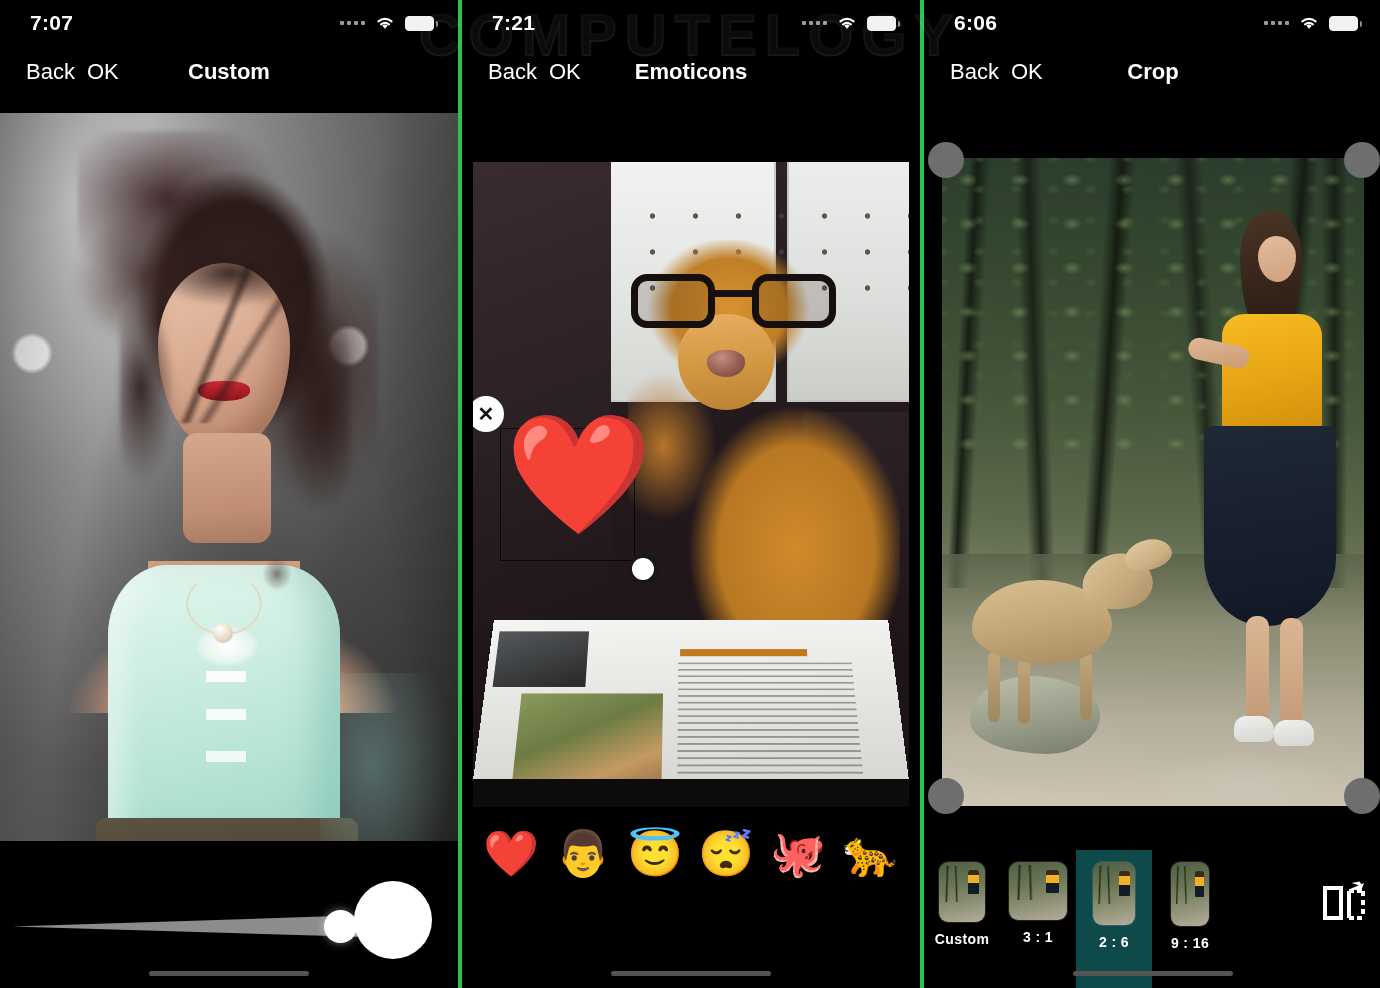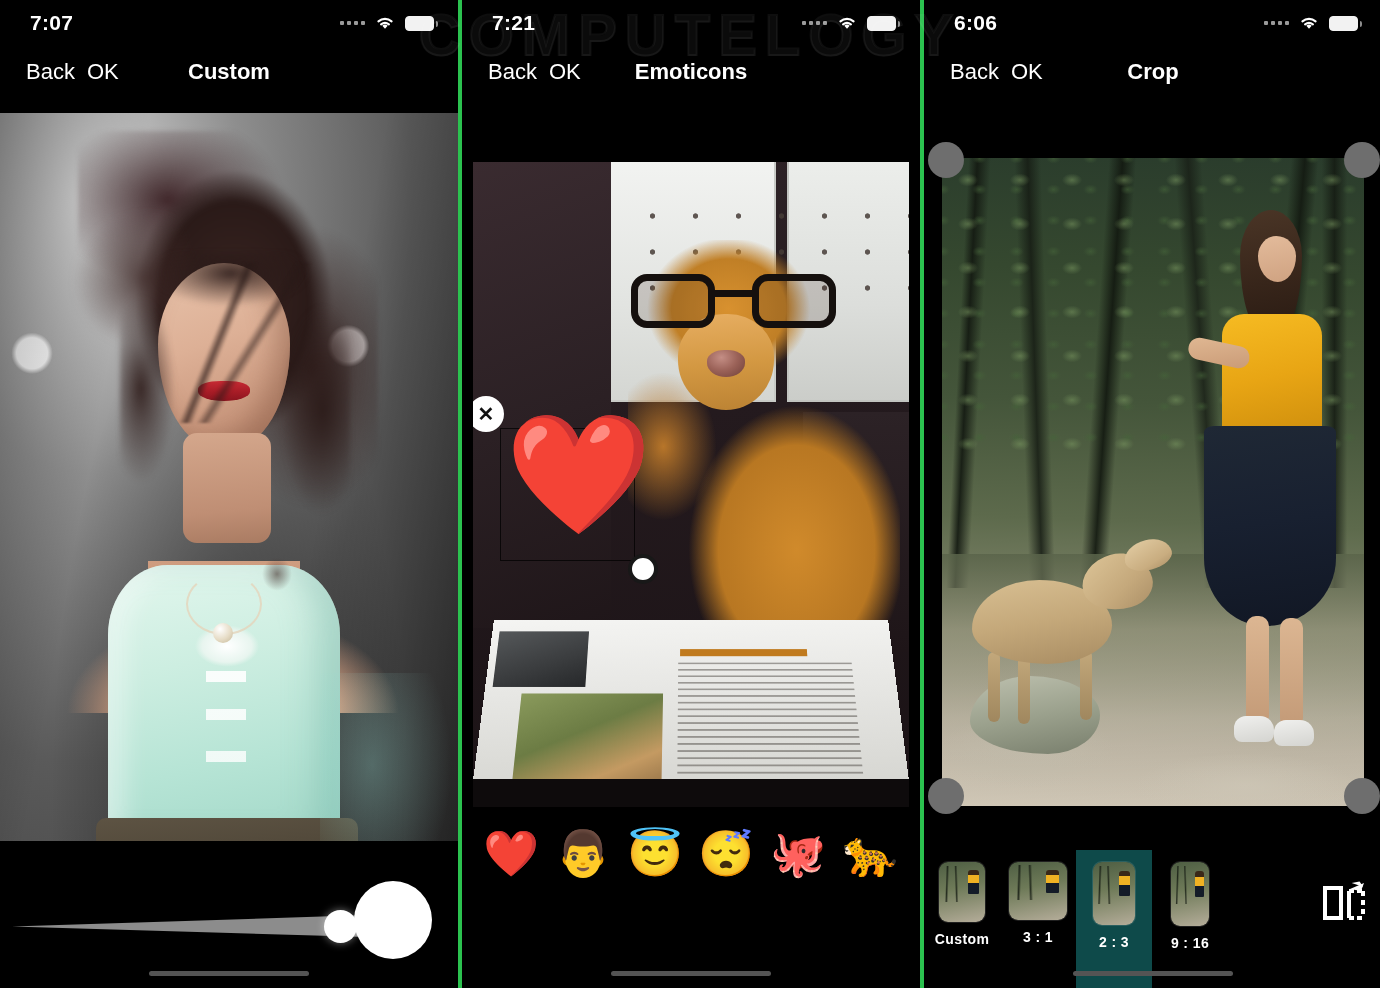--- a/index.html
+++ b/index.html
@@ -966,21 +966,21 @@
       <button class="ratio-item">
         <div class="ratio-thumb" style="width:46px;height:60px"></div>
         <div class="ratio-label">Custom</div>
       </button>
       <button class="ratio-item">
         <div class="ratio-thumb" style="width:58px;height:58px"></div>
         <div class="ratio-label">3 : 1</div>
       </button>
       <button class="ratio-item selected">
         <div class="ratio-thumb" style="width:42px;height:63px"></div>
-        <div class="ratio-label">2 : 3</div>
+        <div class="ratio-label">2 : 6</div>
       </button>
       <button class="ratio-item">
         <div class="ratio-thumb" style="width:38px;height:64px"></div>
         <div class="ratio-label">9 : 16</div>
       </button>
 
       <button class="flip-btn">
         <svg width="46" height="44" viewBox="0 0 46 44">
           <rect x="3" y="7" width="16" height="30" fill="none" stroke="#fff" stroke-width="4"></rect>
           <path d="M27 10 h5 M35 10 h5" stroke="#fff" stroke-width="4"></path>

